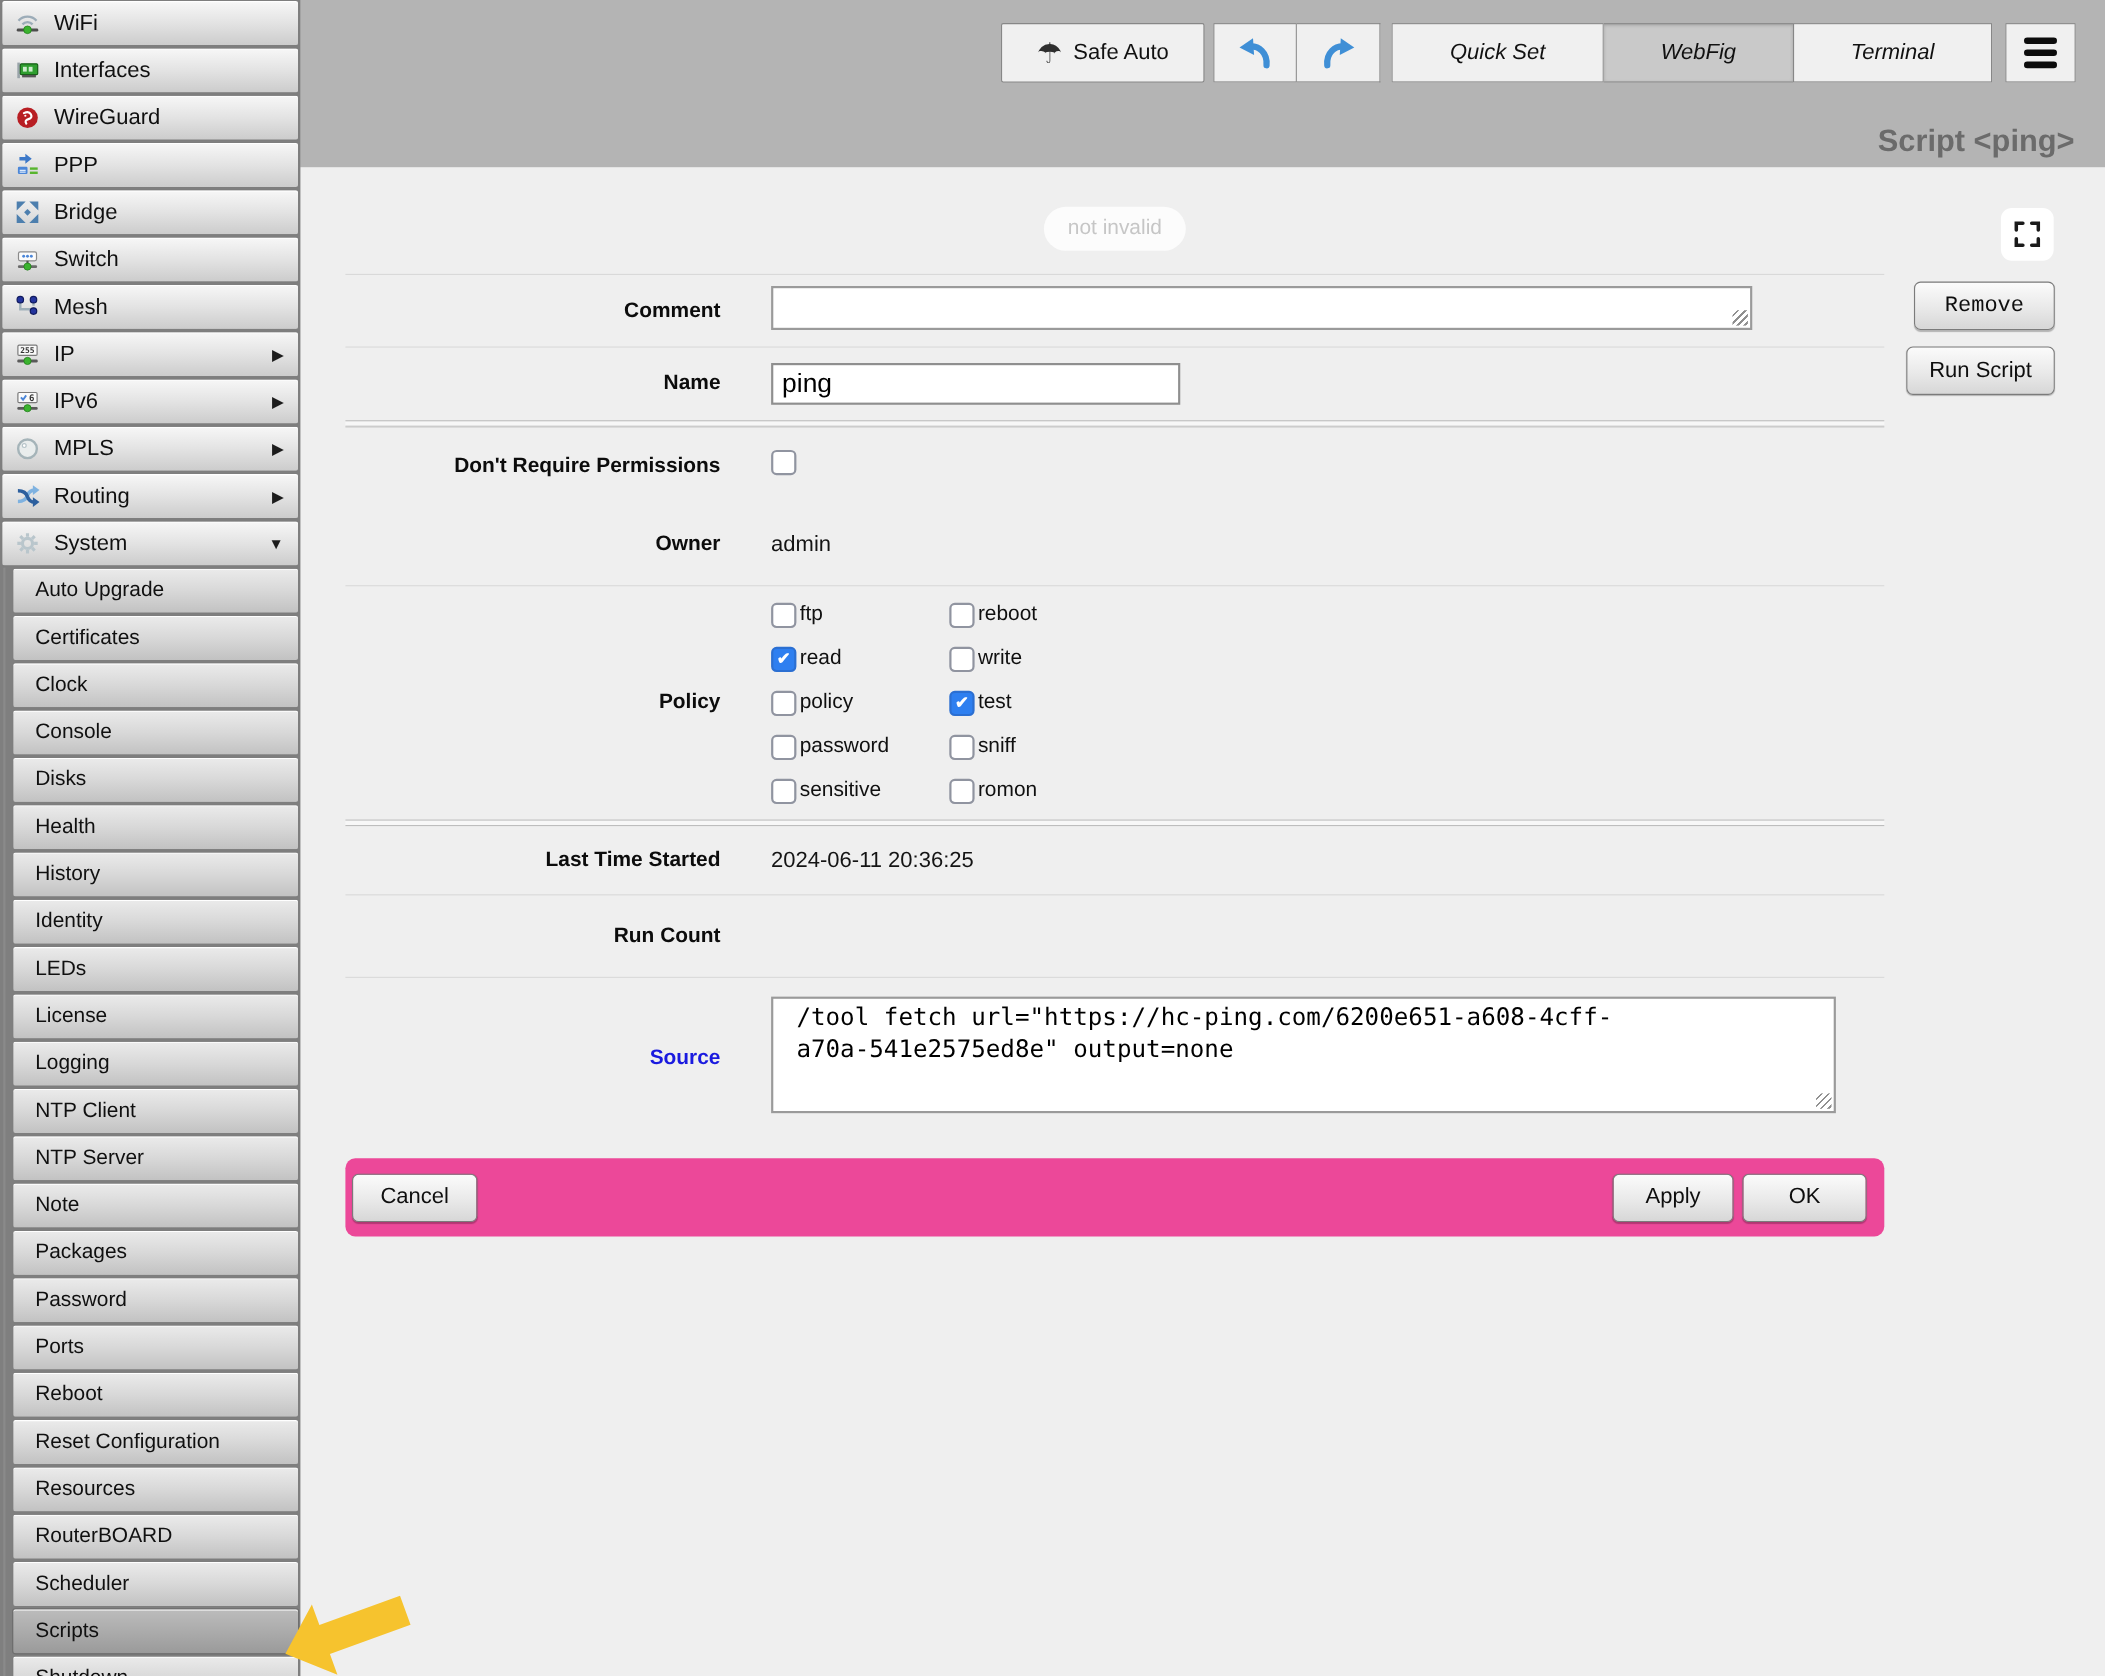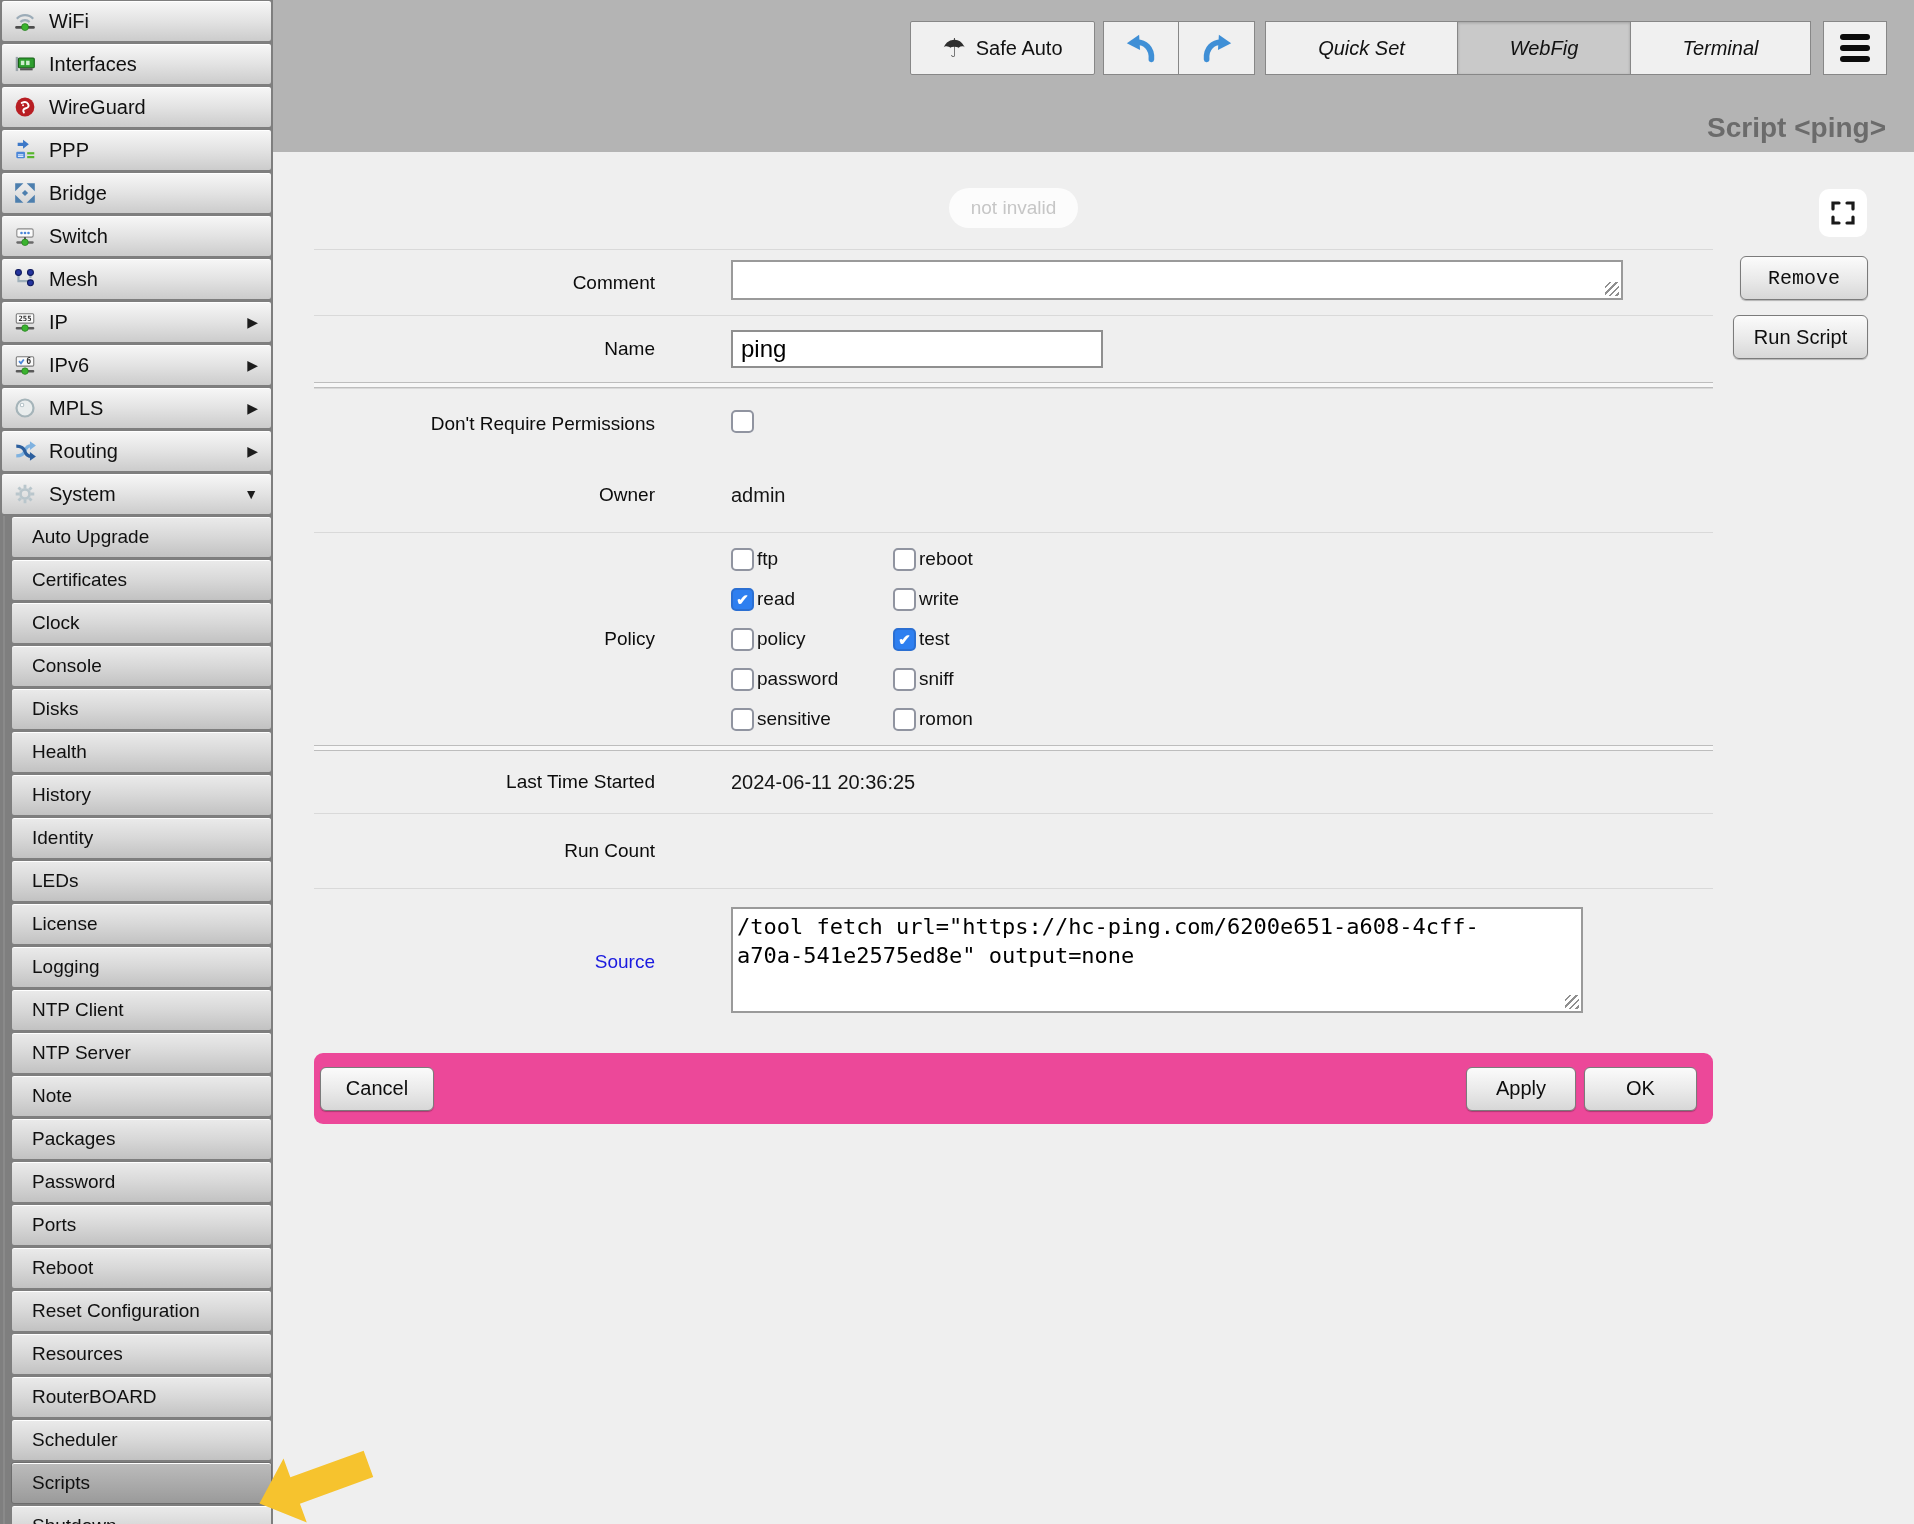--- a/index.html
+++ b/index.html
@@ -52,21 +52,21 @@
   
   .content{position:absolute;left:273px;top:152px;width:1641px;height:1372px;background:#efefef;}
   .form-region{position:absolute;left:41px;top:0;width:1399px;}
   .badge-area{height:97px;display:flex;justify-content:center;align-items:flex-start;}
   .status-pill{
     margin-top:36px;background:#fcfcfc;color:#c6c6c6;font-size:19px;
     padding:9px 22px;border-radius:21px;
   }
   .frow{display:flex;align-items:center;border-top:1px solid #d9d9d9;box-sizing:border-box;}
   .frow.no-top{border-top:none;}
-  .flabel{width:341px;padding-right:76px;flex:none;text-align:right;font-weight:normal;font-size:19px;color:#0c0c0c;}
+  .flabel{width:341px;padding-right:46px;flex:none;text-align:right;font-weight:bold;font-size:19px;color:#0c0c0c;}
   .flabel.blue{color:#1a1adf;}
   .fvalue{flex:1;font-size:20px;color:#141414;}
   .row-comment{height:66px;}
   .row-name{height:67px;}
   .row-owner{height:74px;}
   .row-drp{height:70px;}
   .row-policy{height:213px;}
   .row-lts{height:62px;}
   .row-runcount{height:75px;}
   .row-source{height:147px;}
@@ -75,23 +75,23 @@
   textarea.comment-ta{
     width:892px;height:40px;box-sizing:border-box;resize:none;overflow:hidden;
     border:2px solid #9a9a9a;background:#fff;border-radius:0;
     font-family:"Liberation Sans",sans-serif;font-size:23px;padding:4px 8px;display:block;
   }
   input.name-input{
     width:372px;height:38px;box-sizing:border-box;border:2px solid #8f8f8f;background:#fff;
     font-family:"Liberation Sans",sans-serif;font-size:24px;padding:0 8px;display:block;border-radius:0;
   }
   textarea.source-ta{
-    width:852px;height:106px;box-sizing:border-box;resize:none;overflow:hidden;
+    width:968px;height:106px;box-sizing:border-box;resize:none;overflow:hidden;
     border:2px solid #9a9a9a;background:#fff;border-radius:0;
-    font-family:"DejaVu Sans Mono",monospace;font-size:22px;line-height:29px;padding:3px 4px;display:block;
+    font-family:"DejaVu Sans Mono",monospace;font-size:22px;line-height:29px;padding:3px 21px;display:block;
   }
   .grip{
     position:absolute;right:4px;bottom:4px;width:14px;height:14px;pointer-events:none;
     background:repeating-linear-gradient(135deg,transparent 0 3px,#8f8f8f 3px 4.6px);
   }
   
   .checkbox{
     width:23px;height:23px;box-sizing:border-box;border:2px solid #9094a0;border-radius:5px;
     background:#fff;display:inline-flex;align-items:center;justify-content:center;
     cursor:pointer;flex:none;

